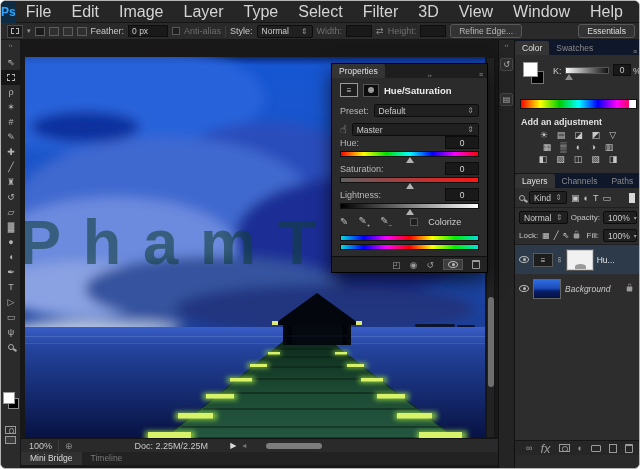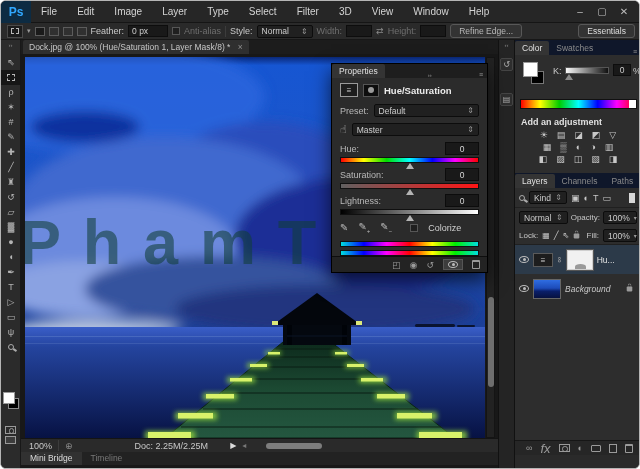--- a/index.html
+++ b/index.html
@@ -4,21 +4,21 @@
 <style>
   html,body{margin:0;padding:0;background:#ffffff;font-family:"Liberation Sans","DejaVu Sans",sans-serif;}
   *{box-sizing:border-box;}
   #win{position:relative;width:640px;height:469px;background:#1e1e1e;border:1px solid #b5b5b5;border-radius:6px;overflow:hidden;}
   .ab{position:absolute;}
   .txt{color:#c8c8c8;font-size:9px;white-space:nowrap;}
   .dim{color:#6e6e6e;}
   
   #menubar{left:0;top:0;width:640px;height:22px;background:#262626;border-bottom:1px solid #151515;display:flex;align-items:center;}
   #pslogo{width:30px;height:22px;background:#0d2b42;color:#31a8ff;font-weight:bold;font-size:12px;text-align:center;line-height:22px;}
-  .menu-item{color:#d4d4d4;font-size:10px;padding:0 10px;line-height:22px;}
+  .menu-item{color:#d4d4d4;font-size:16px;padding:0 10px;line-height:22px;}
   .winctl{color:#bdbdbd;font-size:10px;width:22px;text-align:center;line-height:14px;}
   
   #optbar{left:0;top:22px;width:640px;height:17px;background:#2a2a2a;border-bottom:1px solid #171717;display:flex;align-items:center;gap:4px;padding:0 6px;}
   .obox{background:#191919;border:1px solid #0d0d0d;color:#cccccc;font-size:8.5px;height:12px;line-height:11px;padding:0 3px;}
   .sel{display:inline-flex;align-items:center;background:#202020;border:1px solid #0c0c0c;color:#cccccc;font-size:8.5px;height:13px;padding:0 4px;border-radius:2px;}
   .sel .ud{margin-left:auto;font-size:8px;color:#999;padding-left:4px;}
   .cb{width:8px;height:8px;background:#1f1f1f;border:1px solid #565656;display:inline-block;}
   .btn{background:#333333;border:1px solid #585858;border-radius:3px;color:#b8b8b8;font-size:8.5px;height:14px;line-height:12px;padding:0 8px;}
   .modesq{width:10px;height:9px;border:1px solid #5c5c5c;background:#303030;display:inline-block;}
   .dashedbox{display:inline-block;border:1px dashed #b8b8b8;}
@@ -156,26 +156,20 @@
     </div>
     <div class="ab" style="left:2px;top:352px;width:18px;height:20px;">
       <span class="ab" style="left:5px;top:6px;width:11px;height:11px;background:#000;border:1px solid #8a8a8a;"></span>
       <span class="ab" style="left:0;top:0;width:12px;height:12px;background:#fff;border:1px solid #999;"></span>
     </div>
     <div class="ab" style="left:4px;top:380px;"><span class="i-mask"></span></div>
     <div class="ab" style="left:4px;top:396px;width:11px;height:8px;border:1px solid #999;background:#3c3c3c;"></div>
   </div>
 
   <div id="canvaswrap" class="ab">
-    <div id="tabbar" class="ab">
-      <span id="doctab">
-        <span>Dock.jpg @ 100% (Hue/Saturation 1, Layer Mask/8) *</span>
-        <span style="color:#8e8e8e;padding-left:5px;">×</span>
-      </span>
-    </div>
 
     <svg id="photo" class="ab" viewBox="0 0 460 381">
       <defs>
         <linearGradient id="sky" x1="0" y1="0" x2="0" y2="1">
           <stop offset="0" stop-color="#0a2878"></stop>
             <stop offset="0.03" stop-color="#1656d2"></stop>
           <stop offset="0.45" stop-color="#1e55c8"></stop>
             <stop offset="1" stop-color="#1c3f97"></stop>
         </linearGradient>
         <linearGradient id="water" x1="0" y1="0" x2="0" y2="1">
@@ -431,21 +425,21 @@
           </span>
       </div>
       <div style="display:flex;align-items:center;gap:5px;margin-top:6px;">
         <span style="color:#b8b8b8;font-size:11px;">☝</span>
         <span class="sel" style="flex:1;">
             <span>Master</span>
             <span class="ud">⇕</span>
           </span>
       </div>
 
-      <div style="display:flex;align-items:center;justify-content:space-between;margin-top:6px;">
+      <div style="display:flex;align-items:center;justify-content:space-between;">
         <span class="plabel">Hue:</span>
         <span class="valbox">0</span>
       </div>
       <div style="position:relative;margin-top:2px;">
         <div class="slider-track" style="background:linear-gradient(90deg,#ff0000,#ffff00,#00dd00,#00ffff,#0000ff,#ff00ff,#ff0000);"></div>
         <span class="thumb" style="left:66px;top:6px;"></span>
       </div>
 
       <div style="display:flex;align-items:center;justify-content:space-between;margin-top:5px;">
         <span class="plabel">Saturation:</span>

